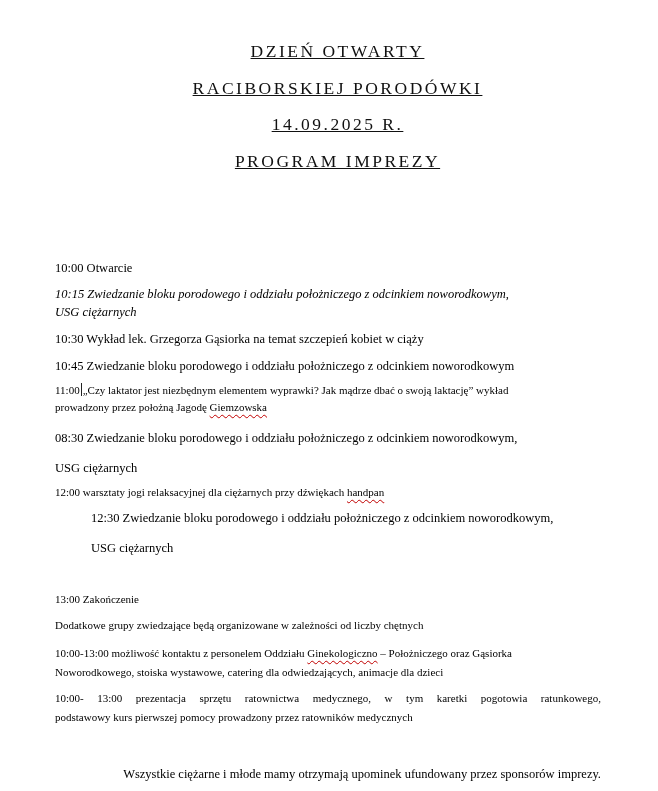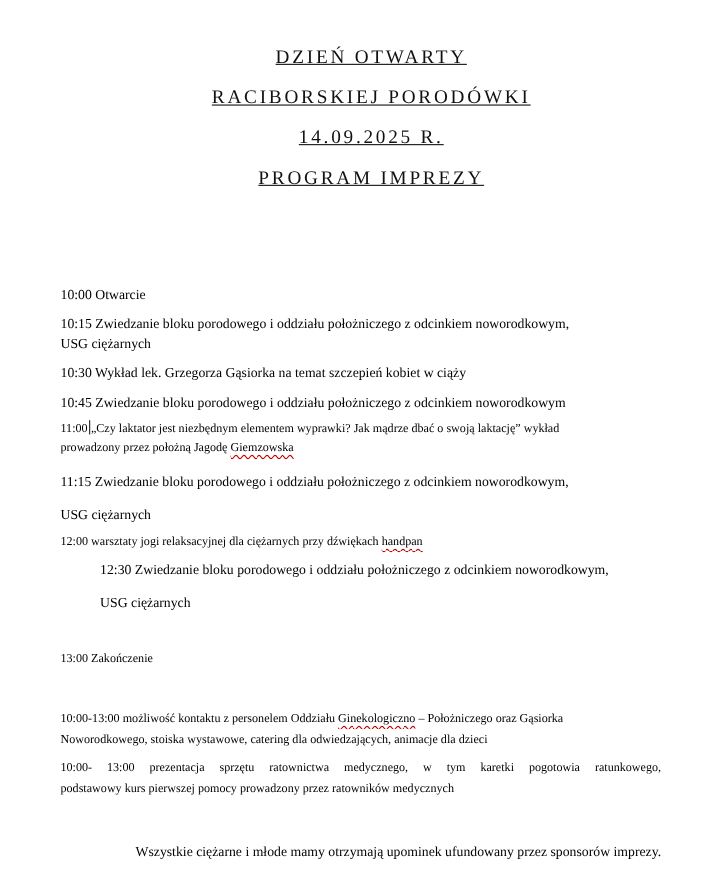--- a/index.html
+++ b/index.html
@@ -46,21 +46,21 @@
   .caret {
     display: inline-block;
     width: 1px;
     height: 13px;
     background: #222222;
     vertical-align: -2px;
     margin: 0 1px;
   }
   
   .p0  { top: 259px; }
-  .p1  { top: 285px; }
+  .p1  { top: 285px; font-style: italic; }
   .p2  { top: 330px; }
   .p3  { top: 357px; }
   .p4  { top: 382px; }
   .p5  { top: 423px; }
   .p6  { top: 484px; }
   .p7  { top: 503px; margin-left: 36px; }
   .p8  { top: 565px; margin-top: 26px; }
   .p9  { top: 617px; }
   .p10 { top: 644px; }
   .p11 { top: 689px; }
@@ -89,32 +89,35 @@
       <div class="line"><span>10:30 Wykład lek. Grzegorza Gąsiorka na temat szczepień kobiet w ciąży</span></div>
     </div>
   <div class="para reg p3">
       <div class="line"><span>10:45 Zwiedzanie bloku porodowego i oddziału położniczego z odcinkiem noworodkowym</span></div>
     </div>
   <div class="para sm  p4">
       <div class="line"><span>11:00</span><span class="caret"></span><span>„Czy laktator jest niezbędnym elementem wyprawki? Jak mądrze dbać o swoją laktację” wykład</span></div>
       <div class="line"><span>prowadzony przez położną Jagodę </span><span class="misspelled">Giemzowska</span></div>
     </div>
   <div class="para spaced p5">
-      <div class="line"><span>11:15 Zwiedzanie bloku porodowego i oddziału położniczego z odcinkiem noworodkowym,</span></div>
+      <div class="line"><span>08:30 Zwiedzanie bloku porodowego i oddziału położniczego z odcinkiem noworodkowym,</span></div>
       <div class="line"><span>USG ciężarnych</span></div>
     </div>
   <div class="para sm  p6">
       <div class="line"><span>12:00 warsztaty jogi relaksacyjnej dla ciężarnych przy dźwiękach </span><span class="misspelled">handpan</span></div>
     </div>
   <div class="para spaced p7">
       <div class="line"><span>12:30 Zwiedzanie bloku porodowego i oddziału położniczego z odcinkiem noworodkowym,</span></div>
       <div class="line"><span>USG ciężarnych</span></div>
     </div>
   <div class="para sm  p8">
       <div class="line"><span>13:00 Zakończenie</span></div>
+    </div>
+  <div class="para sm  p9">
+      <div class="line"><span>Dodatkowe grupy zwiedzające będą organizowane w zależności od liczby chętnych</span></div>
     </div>
   <div class="para sm19 p10">
       <div class="line"><span>10:00-13:00 możliwość kontaktu z personelem Oddziału </span><span class="misspelled">Ginekologiczno</span><span> – Położniczego oraz Gąsiorka</span></div>
       <div class="line"><span>Noworodkowego, stoiska wystawowe, catering dla odwiedzających, animacje dla dzieci</span></div>
     </div>
   <div class="para sm19 justify-first p11">
       <div class="line"><span>10:00- 13:00 prezentacja sprzętu ratownictwa medycznego, w tym karetki pogotowia ratunkowego,</span></div>
       <div class="line"><span>podstawowy kurs pierwszej pomocy prowadzony przez ratowników medycznych</span></div>
     </div>
   <div class="para reg p12">

